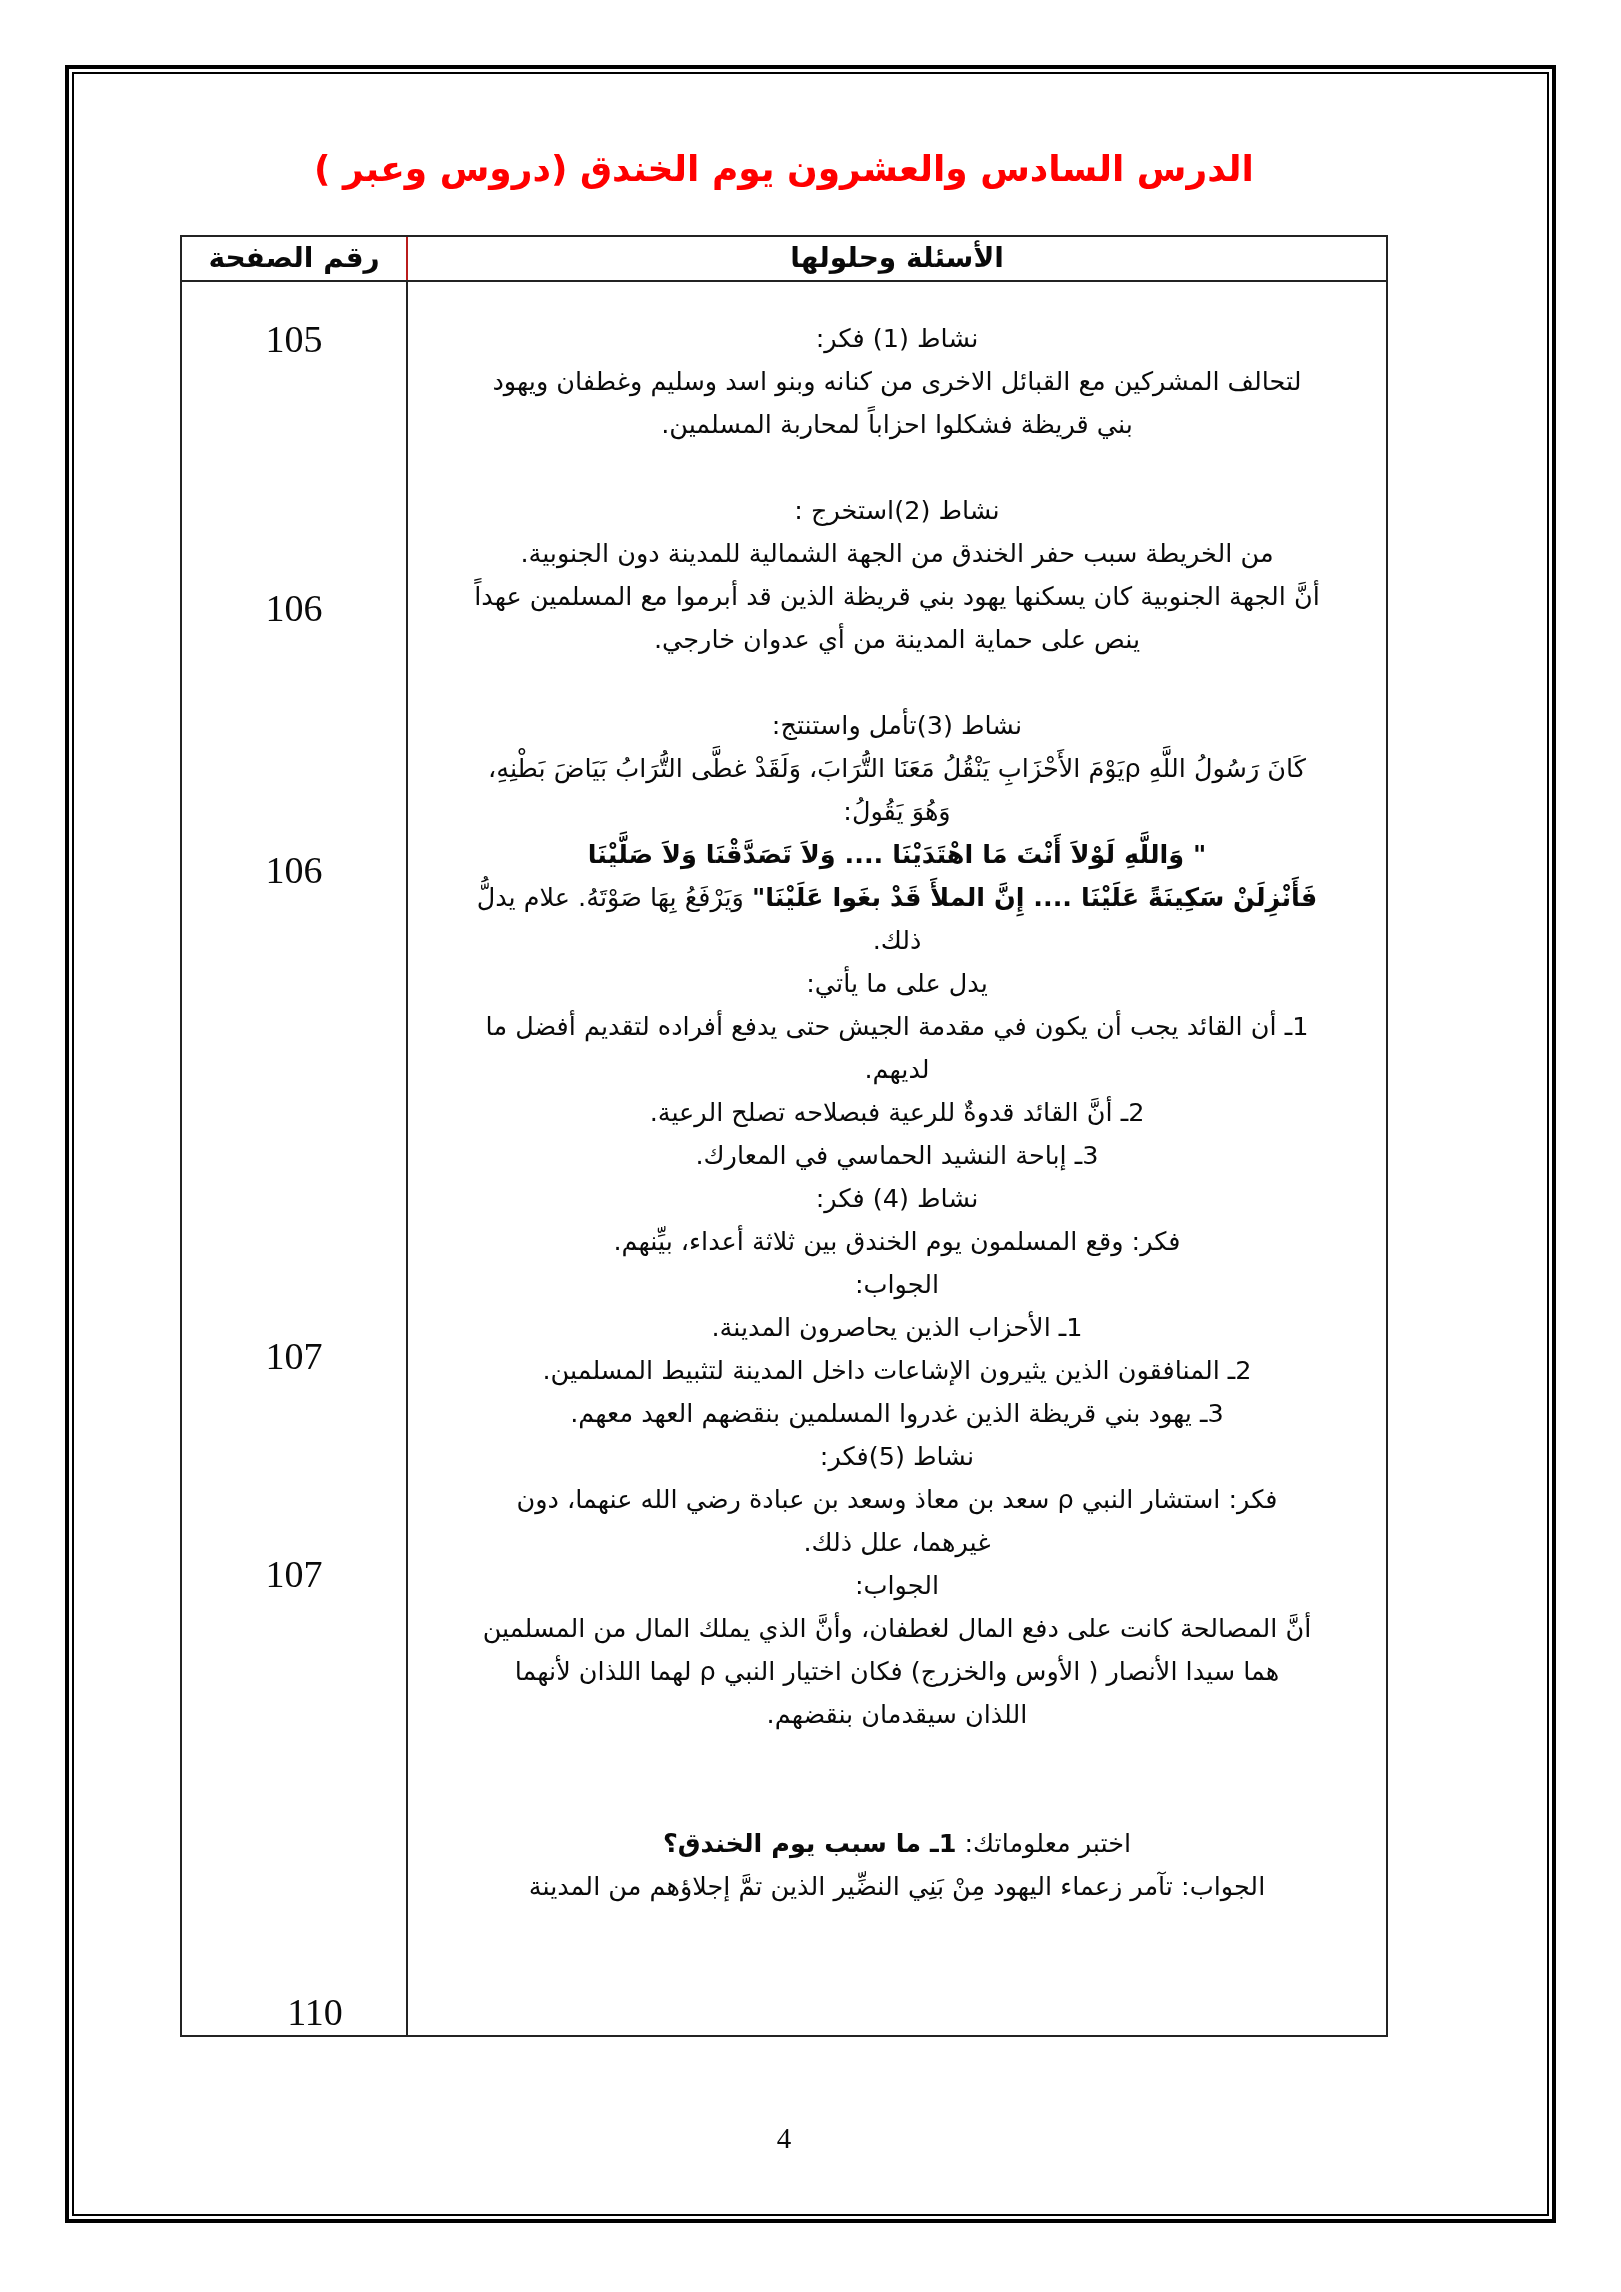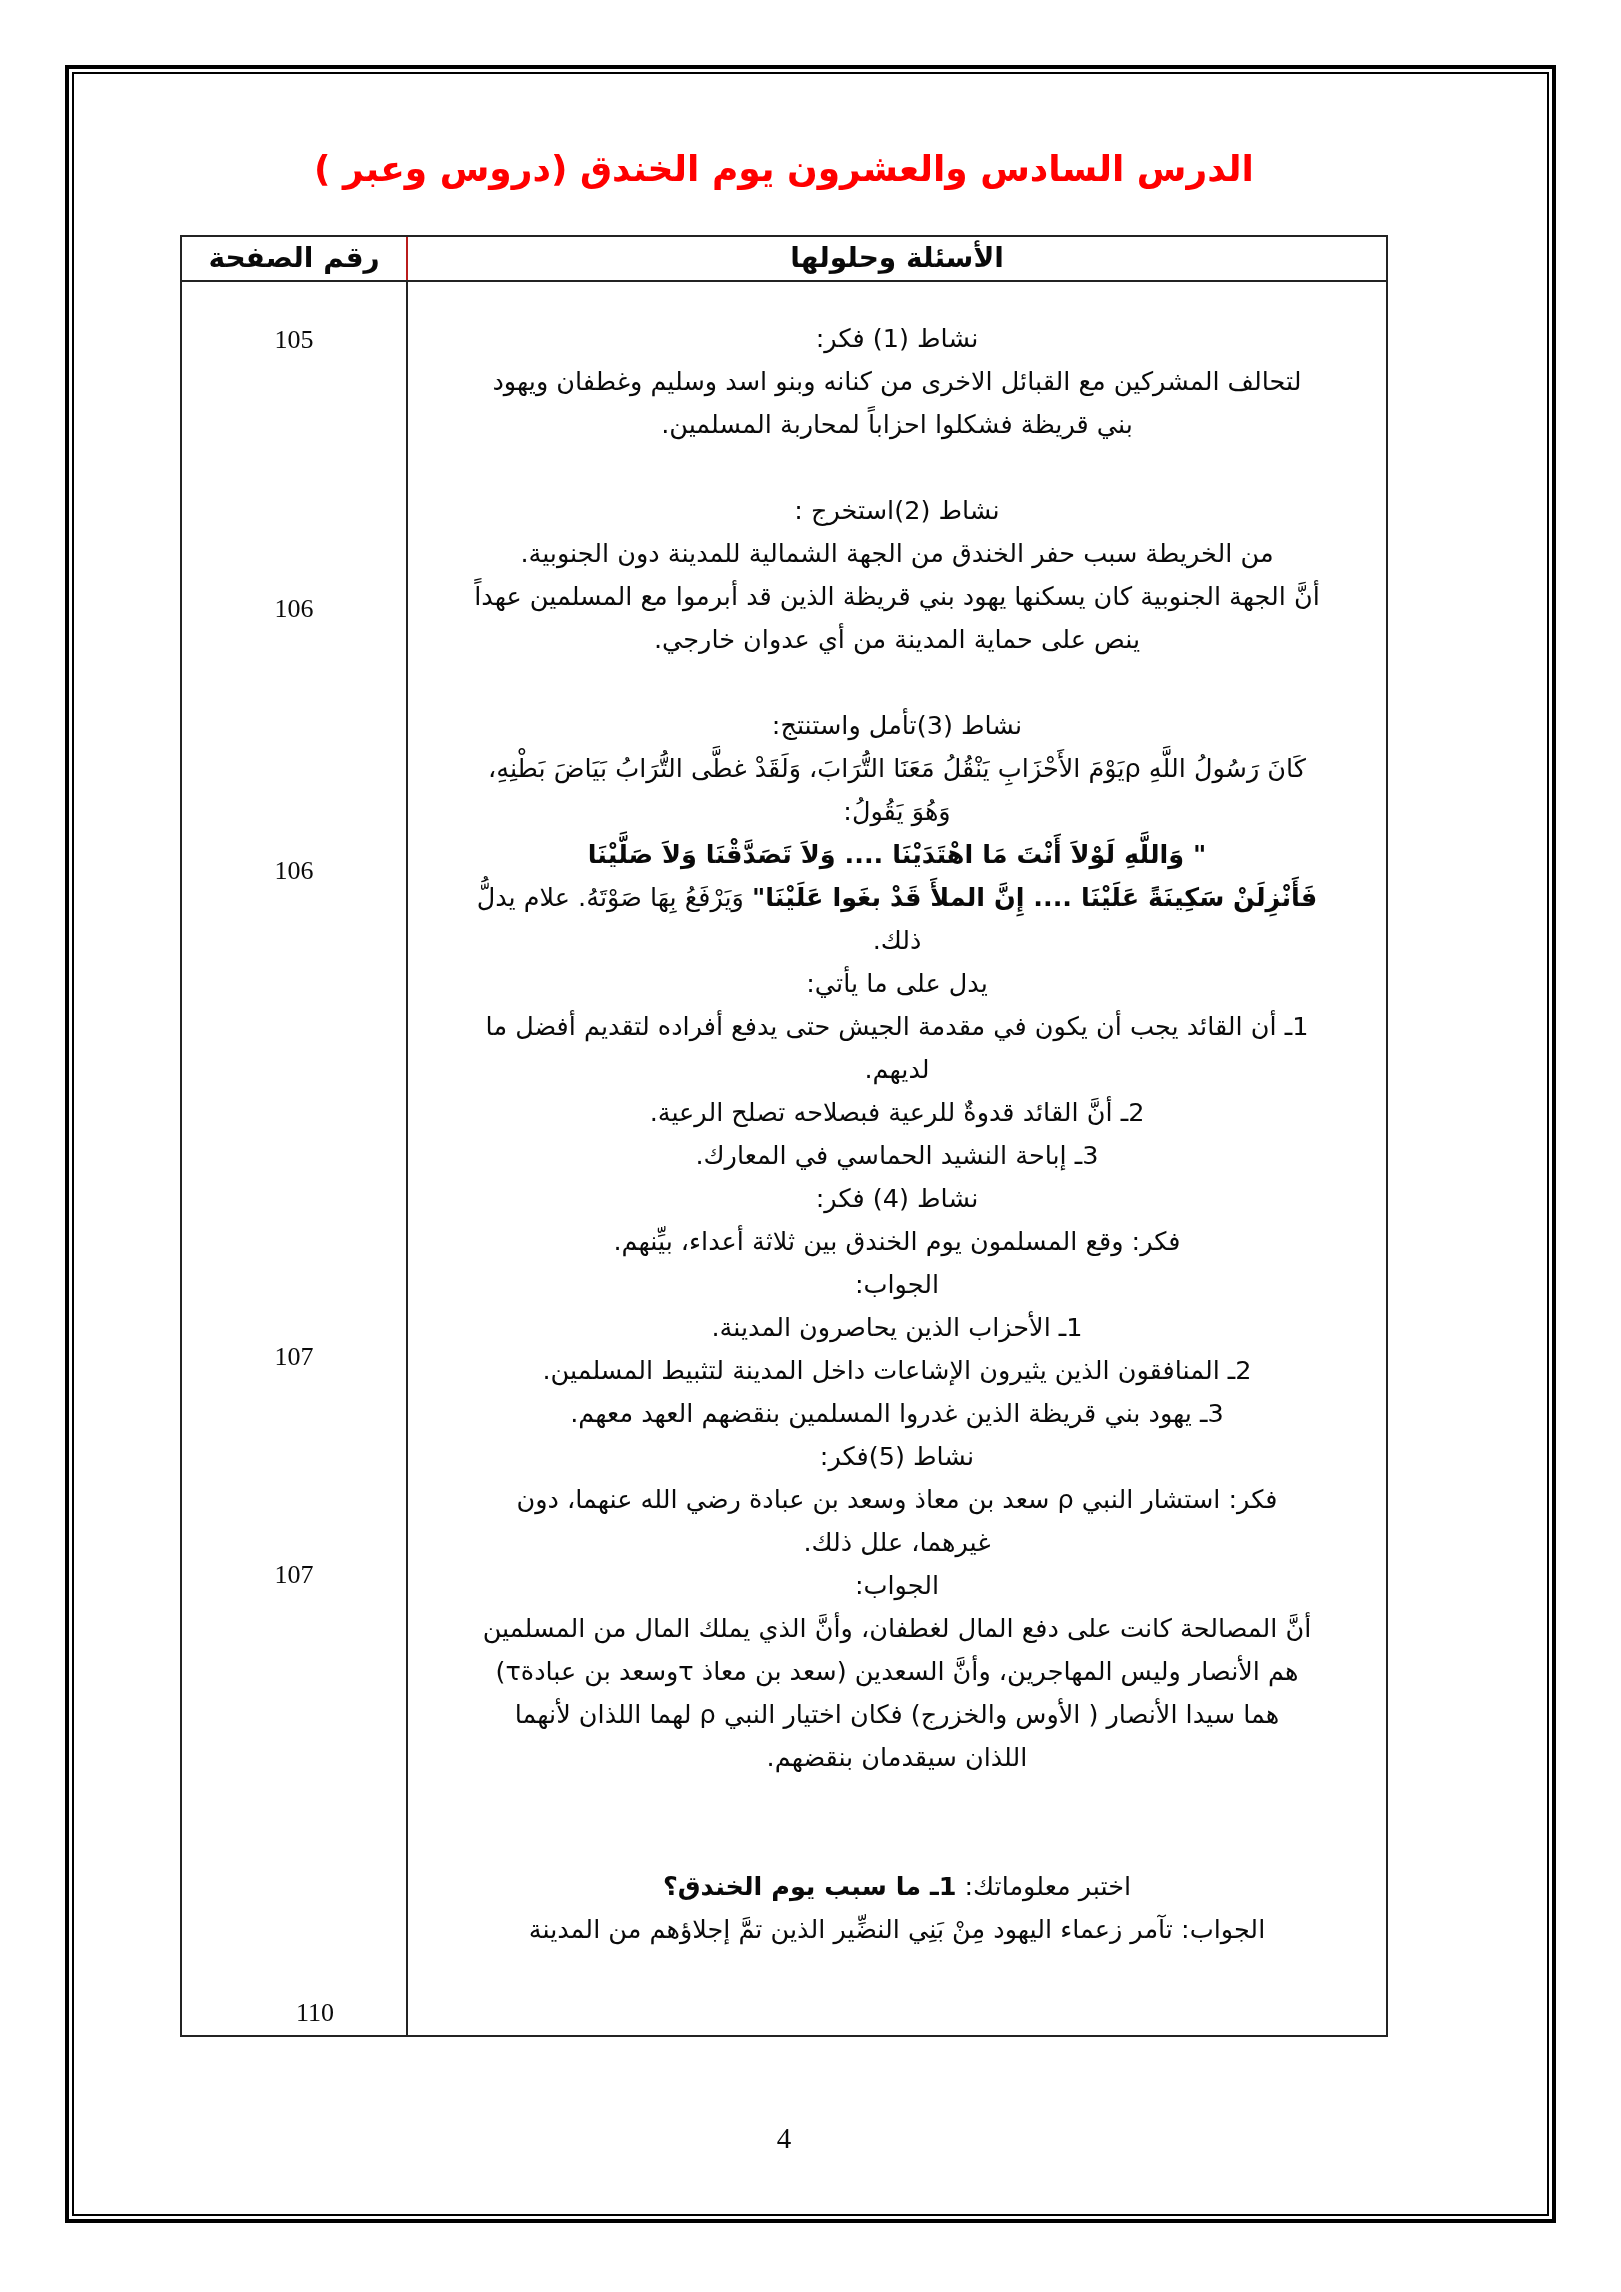--- a/index.html
+++ b/index.html
@@ -35,21 +35,21 @@
   .hdr .c{line-height:42px;text-align:center;font-weight:bold;font-size:28px;}
   .c-q{flex:1;}
   .c-n{width:226px;border-right:2px solid #b91c1c;}
   .bodyrow{display:flex;min-height:1753px;}
   .b-q{flex:1;padding-top:35px;text-align:center;direction:rtl;}
   .b-n{width:226px;border-right:2px solid #232323;position:relative;}
   .line{height:43px;line-height:43px;font-size:25.5px;white-space:nowrap;}
   .line .b{font-weight:bold;}
   .pnum{
     position:absolute;width:100%;text-align:center;
-    font-family:"Liberation Serif",serif;font-size:26px;line-height:41px;
+    font-family:"Liberation Serif",serif;font-size:38px;line-height:41px;
   }
   .footer-num{
     position:absolute;left:180px;top:2117px;width:1208px;height:43px;
     line-height:43px;text-align:center;
     font-family:"Liberation Serif",serif;font-size:29px;
   }
 </style>
 </head>
 <body>
 
@@ -92,21 +92,20 @@
           <div class="line"><span>فكر: وقع المسلمون يوم الخندق بين ثلاثة أعداء، بيِّنهم.</span></div>
           <div class="line"><span>الجواب:</span></div>
           <div class="line"><span>1ـ الأحزاب الذين يحاصرون المدينة.</span></div>
           <div class="line"><span>2ـ المنافقون الذين يثيرون الإشاعات داخل المدينة لتثبيط المسلمين.</span></div>
           <div class="line"><span>3ـ يهود بني قريظة الذين غدروا المسلمين بنقضهم العهد معهم.</span></div>
           <div class="line"><span>نشاط (5)فكر:</span></div>
           <div class="line"><span>فكر: استشار النبي ρ سعد بن معاذ وسعد بن عبادة رضي الله عنهما، دون</span></div>
           <div class="line"><span>غيرهما، علل ذلك.</span></div>
           <div class="line"><span>الجواب:</span></div>
           <div class="line"><span>أنَّ المصالحة كانت على دفع المال لغطفان، وأنَّ الذي يملك المال من المسلمين</span></div>
-          <div class="line"><span>هم الأنصار وليس المهاجرين، وأنَّ السعدين (سعد بن معاذ τوسعد بن عبادةτ)</span></div>
           <div class="line"><span>هما سيدا الأنصار ( الأوس والخزرج) فكان اختيار النبي ρ لهما اللذان لأنهما</span></div>
           <div class="line"><span>اللذان سيقدمان بنقضهم.</span></div>
           <div class="line"></div>
           <div class="line"></div>
           <div class="line"><span>اختبر معلوماتك:  </span><span class="b">1ـ ما سبب يوم الخندق؟</span></div>
           <div class="line"><span>الجواب: تآمر زعماء اليهود مِنْ بَنِي النضِّير الذين تمَّ إجلاؤهم من المدينة</span></div>
         </div>
       <div class="b-n">
           <div class="pnum" style="top: 37px;">105</div>
           <div class="pnum" style="top: 306px;">106</div>

